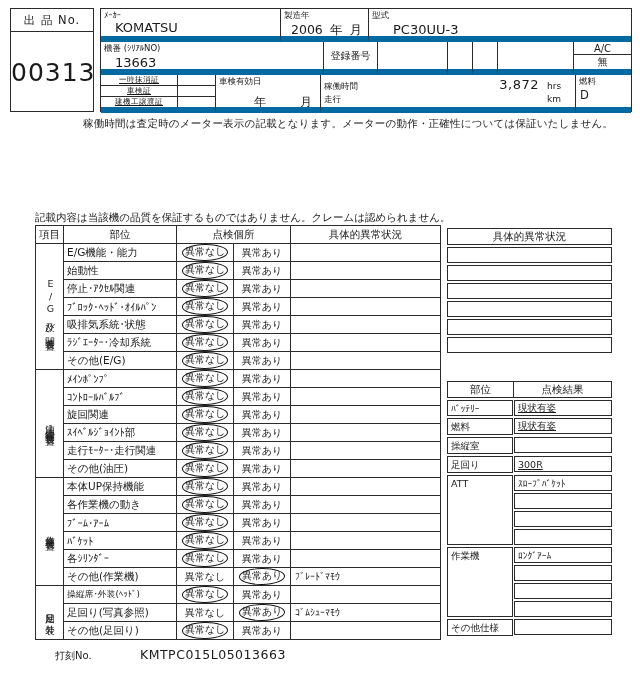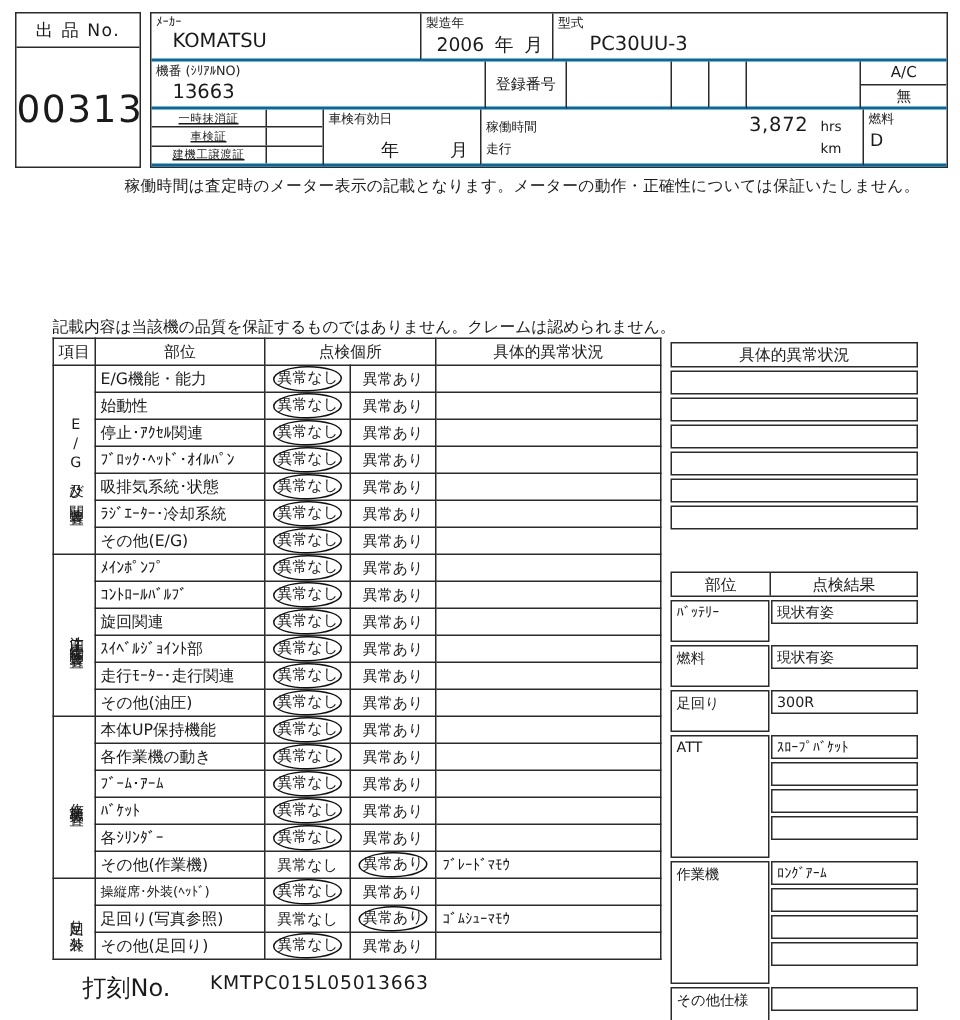--- a/index.html
+++ b/index.html
@@ -12,21 +12,21 @@
   }
 
   
   .lot-box { position: absolute; left: 10px; top: 8px; width: 84px; height: 104px; border: 1.5px solid #2b2b2b; background:#fff; }
   .lot-label { text-align: center; font-size: 11.5px; padding: 4px 0 3px; border-bottom: 1px solid #2b2b2b; letter-spacing: 1px; }
   .lot-number { text-align: center; font-size: 25px; margin-top: 26px; letter-spacing: 1px; }
 
   
   .hdr { position: absolute; left: 100px; top: 8px; width: 532px; height: 104px; border: 1px solid #2b2b2b; display: flex; flex-direction: column; background:#fff; }
   .hrow { display: flex; }
-  .hcell { border-right: 1px solid #2b2b2b; border-bottom: 2px solid #0369a1; overflow: hidden; }
+  .hcell { border-right: 1px solid #2b2b2b; border-bottom: 6px solid #0369a1; overflow: hidden; }
   .hcell:last-child { border-right: none; }
   .flabel { font-size: 8.5px; padding: 1px 0 0 3px; color:#222; }
   .fvalue { font-size: 13px; padding-left: 14px; }
   .r1 { height: 33px; } .r2 { height: 33px; } .r3 { height: 38px; flex: 1; }
   .year-line { display:flex; align-items: baseline; padding: 0 6px 0 10px; font-size: 12.5px; justify-content: space-between; }
   .regcell { display:flex; align-items:center; justify-content:center; font-size: 10px; text-align:center; }
   .ac { display:flex; flex-direction: column; }
   .ac > div { flex:1; display:flex; align-items:center; justify-content:center; font-size:10px; }
   .ac > div:first-child { border-bottom: 1px solid #2b2b2b; }
   .docs { display:flex; flex-direction:column; width: 115px; }
@@ -67,24 +67,24 @@
   .abn-row { border: 1px solid #2b2b2b; height: 16px; margin-top: 2px; font-size: 10px; padding-left: 3px; display:flex; align-items:center; }
 
   .res { top: 381px; }
   .res-header { display:flex; border: 1px solid #2b2b2b; height: 17px; }
   .res-header > div { flex-basis: 66px; display:flex; align-items:center; justify-content:center; font-size: 10.5px; border-right: 1px solid #2b2b2b; }
   .res-header > div:last-child { flex: 1; border-right: none; }
   .res-entry { display: flex; margin-top: 2px; }
   .res-part { width: 66px; border: 1px solid #2b2b2b; font-size: 9.5px; padding: 2px 0 0 3px; }
   .res-vals { flex: 1; display: flex; flex-direction: column; margin-left: 1px; }
   .res-val { border: 1px solid #2b2b2b; height: 16px; margin-bottom: 2px; font-size: 9.5px; padding-left: 3px; display:flex; align-items:center; white-space:nowrap; }
-  .res-val:last-child { margin-bottom: 12px; }
-
-  
-  .stamp { position: absolute; top: 649px; left: 55px; font-size: 16px; }
+  .res-val:last-child { margin-bottom: 0; text-decoration: underline; }
+
+  
+  .stamp { position: absolute; top: 649px; left: 55px; font-size: 10px; }
   .stamp-no { position: absolute; top: 647px; left: 140px; font-size: 12.5px; letter-spacing: 0.5px; }
 </style>
 </head>
 <body>
 
 <div class="lot-box">
   <div class="lot-label">出 品 No.</div>
   <div class="lot-number">00313</div>
 </div>
 
@@ -348,20 +348,26 @@
           <div class="res-val">現状有姿</div>
         </div>
       </div>
       <div class="res-entry">
         <div class="res-part">燃料</div>
         <div class="res-vals">
           <div class="res-val">現状有姿</div>
         </div>
       </div>
       <div class="res-entry">
+        <div class="res-part">操縦室</div>
+        <div class="res-vals">
+          <div class="res-val"></div>
+        </div>
+      </div>
+      <div class="res-entry">
         <div class="res-part">足回り</div>
         <div class="res-vals">
           <div class="res-val">300R</div>
         </div>
       </div>
       <div class="res-entry">
         <div class="res-part">ATT</div>
         <div class="res-vals">
           <div class="res-val">ｽﾛｰﾌﾟﾊﾞｹｯﾄ</div>
           <div class="res-val"></div>

